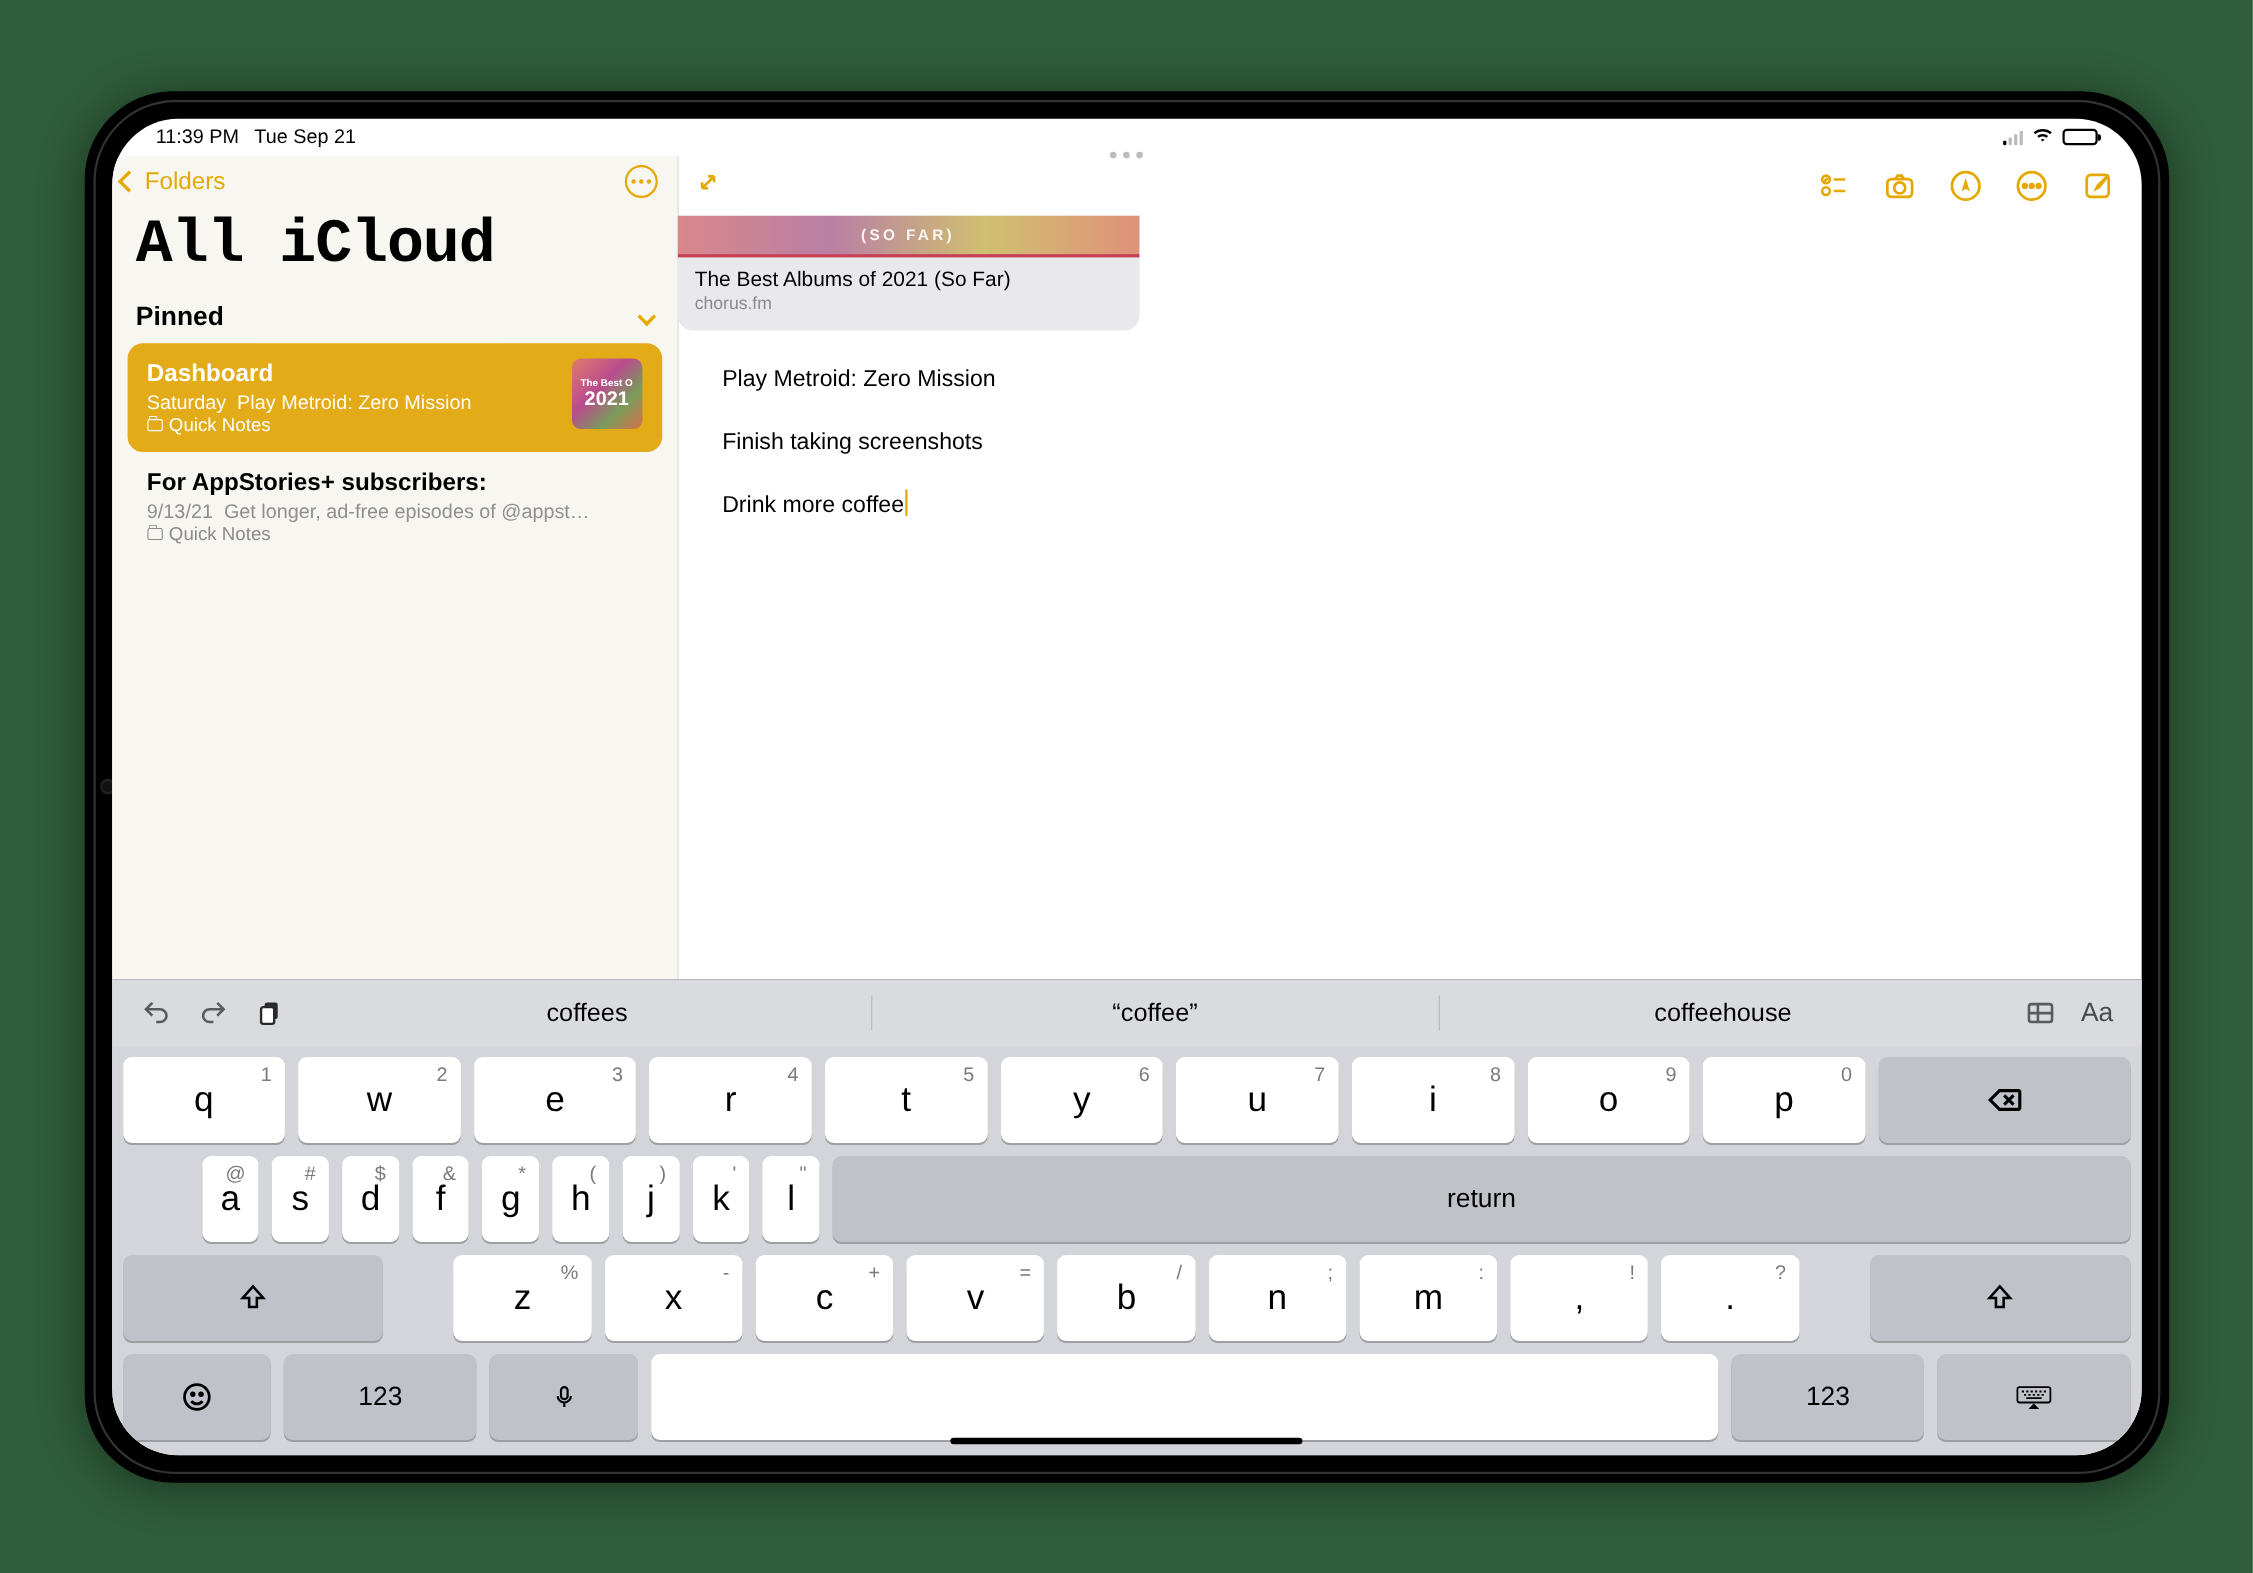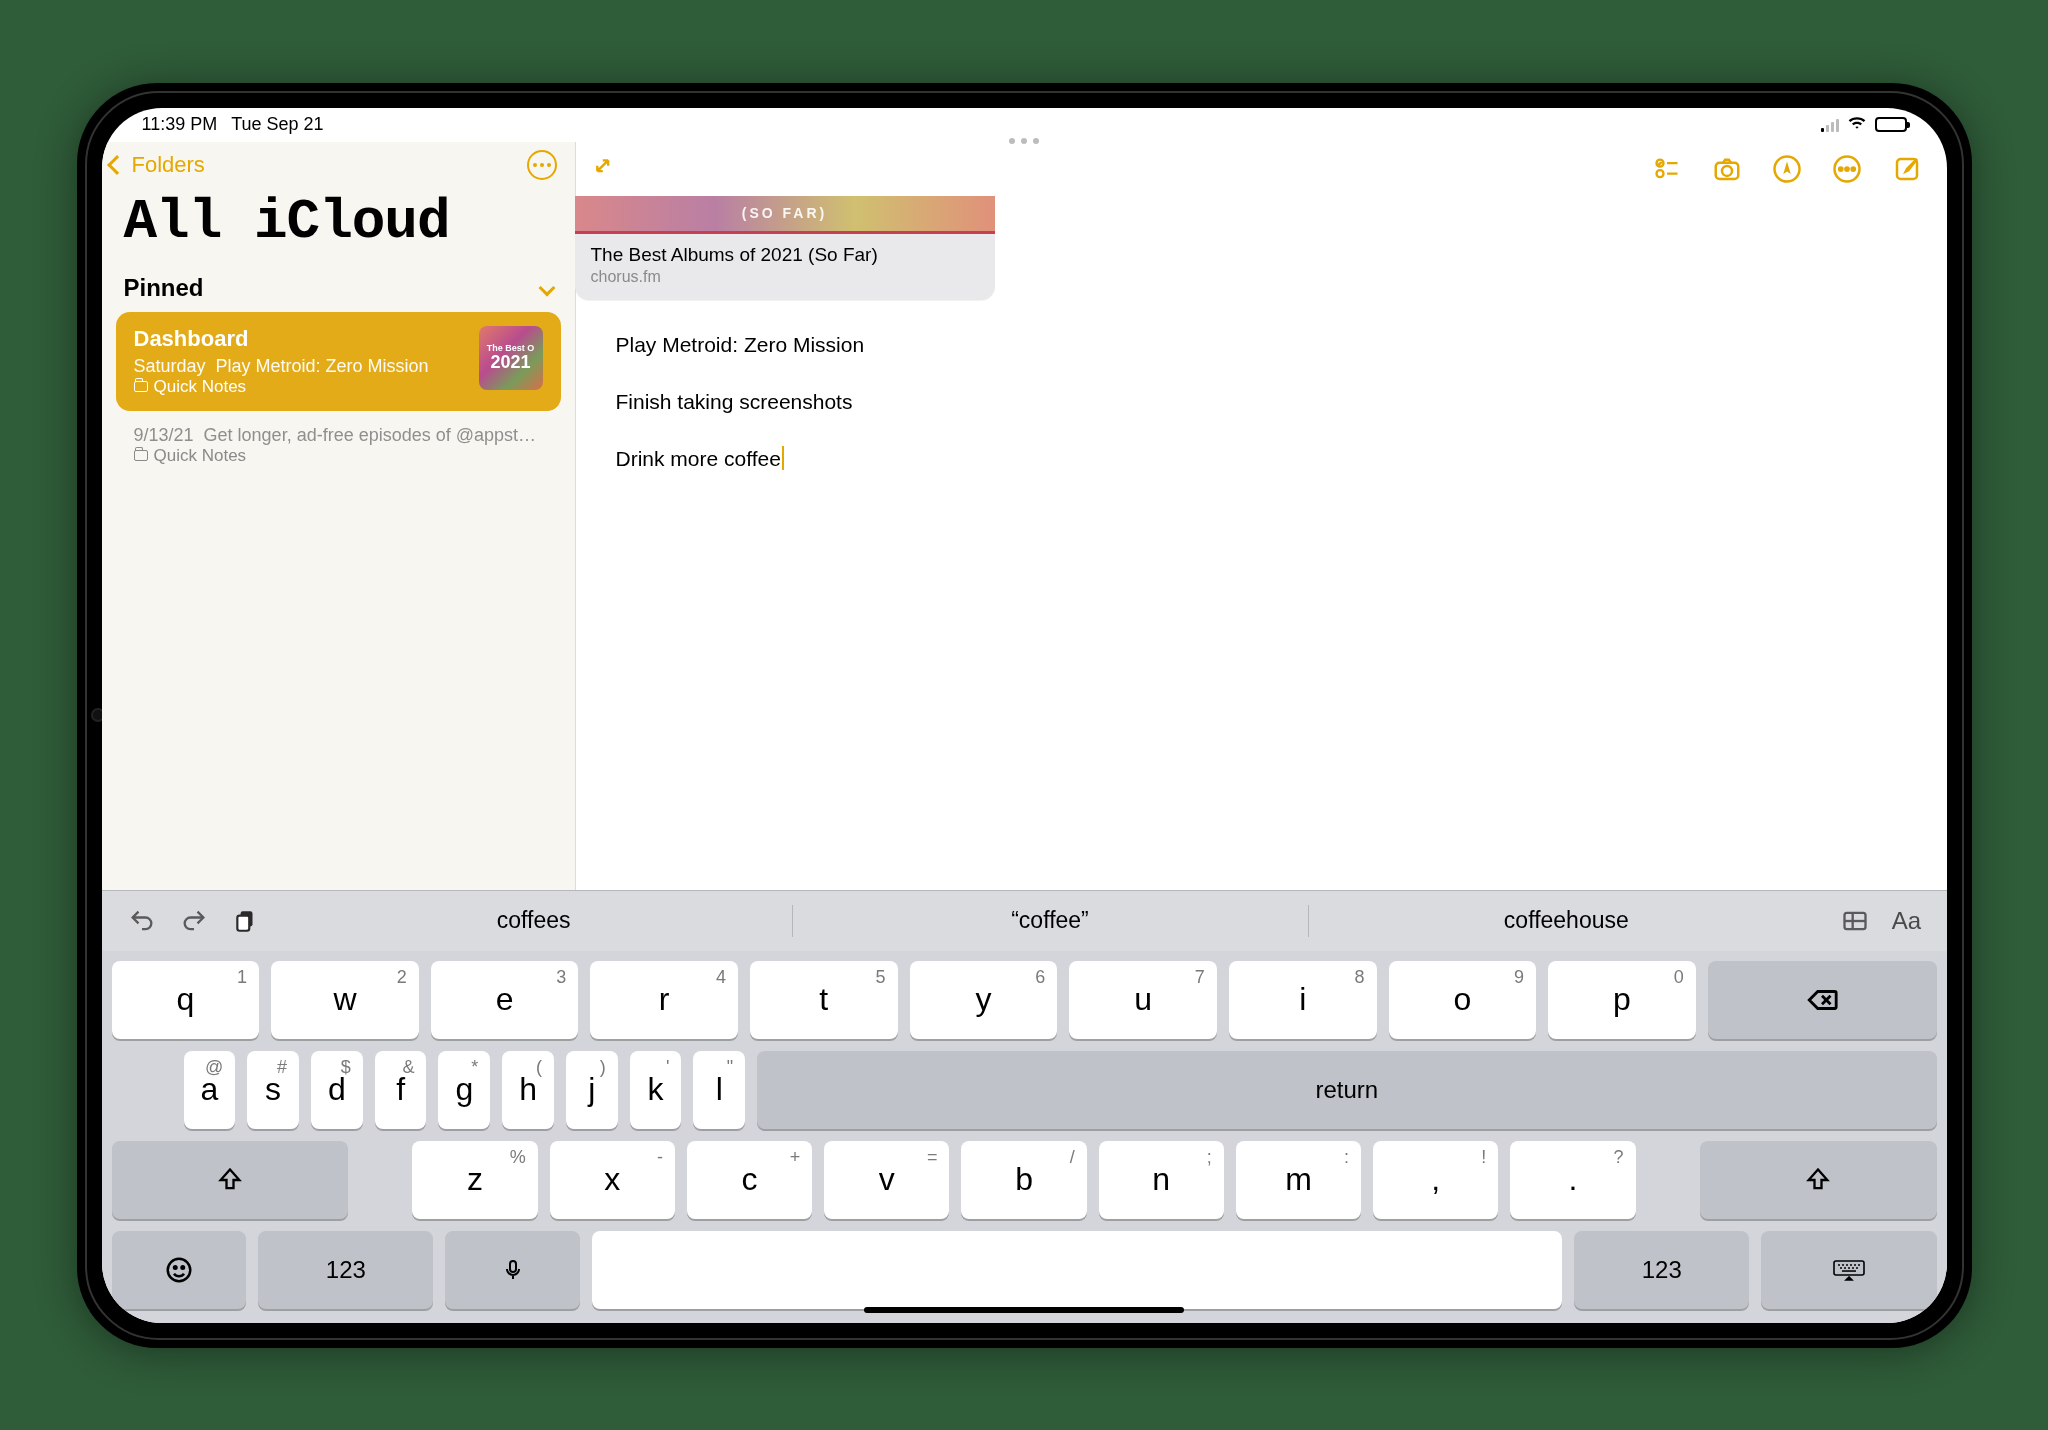--- a/index.html
+++ b/index.html
@@ -52,21 +52,21 @@
   .battery {
     width:32px; height:15px; border:2px solid #000; border-radius:4px; position:relative;
   }
   .battery::after { content:""; position:absolute; right:-5px; top:3px; width:3px; height:6px; background:#000; border-radius:0 2px 2px 0;}
   .battery-fill { background:#000; height:100%; width:85%; border-radius:1px;}
   
   .app {
     flex:1; display:flex; min-height:0;
   }
   .sidebar {
-    width: 474px;
+    width: 515px;
     background:#f8f6f1;
     border-right:1px solid #ddd;
     display:flex; flex-direction:column;
   }
   .sidebar-top {
     display:flex; align-items:center; padding: 8px 18px 0 8px;
   }
   .back {
     display:flex; align-items:center; color:#e5a800; font-size:22px; gap:4px;
   }
@@ -240,20 +240,21 @@
             </div>
           </div>
           <div class="note-thumb">
             <span style="font-size:9px">The Best O</span>
             <span>2021</span>
           </div>
         </div>
 
         <div class="note-item unselected">
           <div class="note-body">
+            <div class="note-title">For AppStories+ subscribers:</div>
             <div class="note-sub">
               <span>9/13/21</span>&nbsp;&nbsp;<span>Get longer, ad-free episodes of @appst…</span>
             </div>
             <div class="note-folder">
               <span class="folder-icon"></span>
               <span>Quick Notes</span>
             </div>
           </div>
         </div>
       </div>

